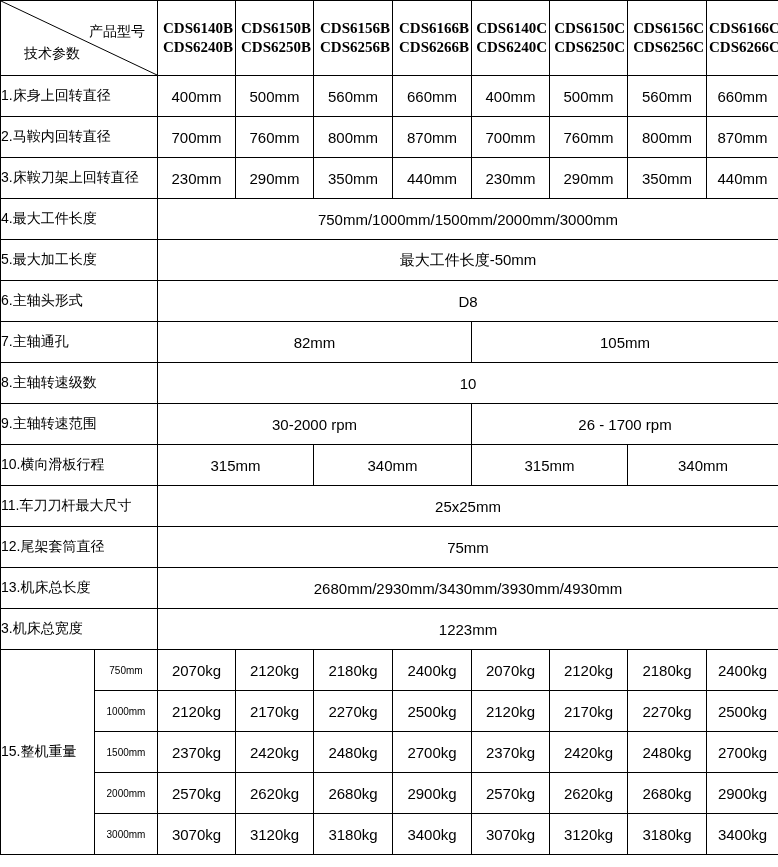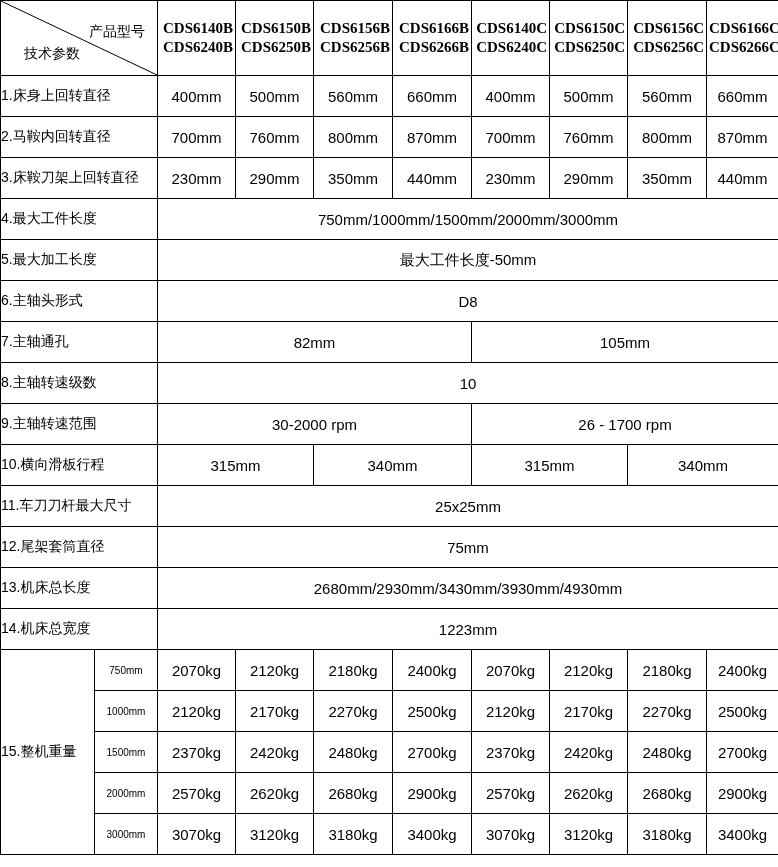--- a/index.html
+++ b/index.html
@@ -178,21 +178,21 @@
     </tr>
     <tr>
       <td class="label" colspan="2">12.尾架套筒直径</td>
       <td colspan="8">75mm</td>
     </tr>
     <tr>
       <td class="label" colspan="2">13.机床总长度</td>
       <td colspan="8">2680mm/2930mm/3430mm/3930mm/4930mm</td>
     </tr>
     <tr>
-      <td class="label" colspan="2">14.机床总宽度</td>
+      <td class="label" colspan="2">3.机床总宽度</td>
       <td colspan="8">1223mm</td>
     </tr>
 
     <tr>
       <td class="label" rowspan="5">15.整机重量</td>
       <td class="sub-len">750mm</td>
       <td>2070kg</td>
       <td>2120kg</td>
       <td>2180kg</td>
       <td>2400kg</td>

